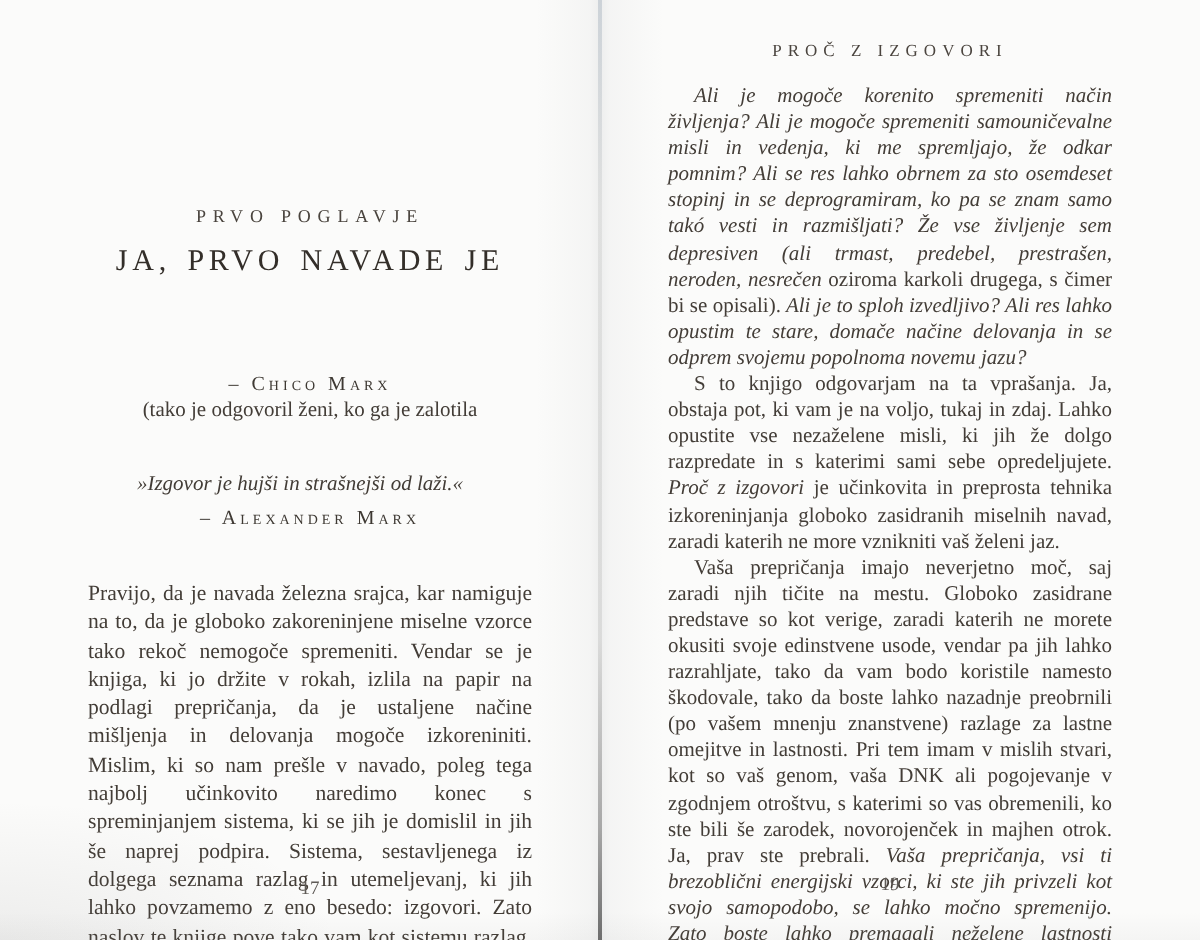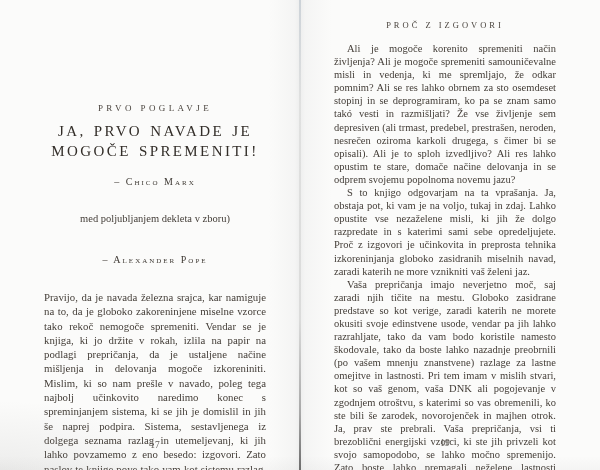--- a/index.html
+++ b/index.html
@@ -55,39 +55,39 @@
   .epigraph {
     text-align:center; font-style:italic; font-size:10.5px; color:#423c36;
     white-space:nowrap; left:22px; width:256px;
   }
   .epigraph-1 { top:169px; }
   .epigraph-2 { top:237px; }
   .attribution {
     text-align:center; font-variant:small-caps; font-size:10px;
     letter-spacing:2px; color:#3e3933; white-space:nowrap;
   }
-  .attribution-1 { top:176px; }
+  .attribution-1 { top:187px; }
   .attribution-2 { top:254px; }
   .quote-note {
     text-align:center; font-size:10.5px; color:#433d37; white-space:nowrap;
   }
   .quote-note-1 { top:200px; }
   .quote-note-2 { top:213px; }
 
   .body-left {
     top:290px; text-align:justify;
     font-size:10.8px; line-height:14.3px; color:#433d37;
   }
   .body-right {
     top:42px; text-align:justify;
     font-size:10.5px; line-height:13.1px; color:#433d37;
   }
   .body-right p { margin:0; }
   .body-right p.indent { text-indent:13px; }
-  .it { }
+  .it { font-style:italic; }
 
   .running-header {
     top:20px; text-align:center;
     font-size:8.5px; letter-spacing:3px; color:#4b453f; white-space:nowrap;
   }
   .page-number {
     text-align:center; font-size:9.5px; color:#5f5b57;
   }
   .page-number-left  { top:440px; }
   .page-number-right { top:438px; }
@@ -95,27 +95,27 @@
 </head>
 <body>
 
 <div class="spread">
 
   <div class="page page-left">
     <div class="col chapter-label">PRVO POGLAVJE</div>
 
     <div class="col chapter-title">
       <div>JA, PRVO NAVADE JE</div>
-      <div>MOGOČE SPREMENITI!</div>
     </div>
 
     <div class="col attribution attribution-1">– Chico Marx</div>
-    <div class="col quote-note quote-note-2">med poljubljanjem dekleta v zboru)</div>
+    <div class="col quote-note quote-note-1">(tako je odgovoril ženi, ko ga je zalotila</div>
 
-    <div class="col attribution attribution-2">– Alexander Pope</div>
+    <div class="col epigraph epigraph-2">»Izgovor je hujši in strašnejši od laži.«</div>
+    <div class="col attribution attribution-2">– Alexander Marx</div>
 
     <div class="col body-left">Pravijo, da je navada železna srajca, kar namiguje na to, da je globoko zakoreninjene miselne vzorce tako rekoč nemogoče spremeniti. Vendar se je knjiga, ki jo držite v rokah, izlila na papir na podlagi prepričanja, da je ustaljene načine mišljenja in delovanja mogoče izkoreniniti. Mislim, ki so nam prešle v navado, poleg tega najbolj učinkovito naredimo konec s spreminjanjem sistema, ki se jih je domislil in jih še naprej podpira. Sistema, sestavljenega iz dolgega seznama razlag in utemeljevanj, ki jih lahko povzamemo z eno besedo: izgovori. Zato naslov te knjige pove tako vam kot sistemu razlag, ki</div>
 
     <div class="col page-number page-number-left">17</div>
   </div>
 
   <div class="page page-right">
     <div class="col running-header">PROČ Z IZGOVORI</div>
 
     <div class="col body-right">

